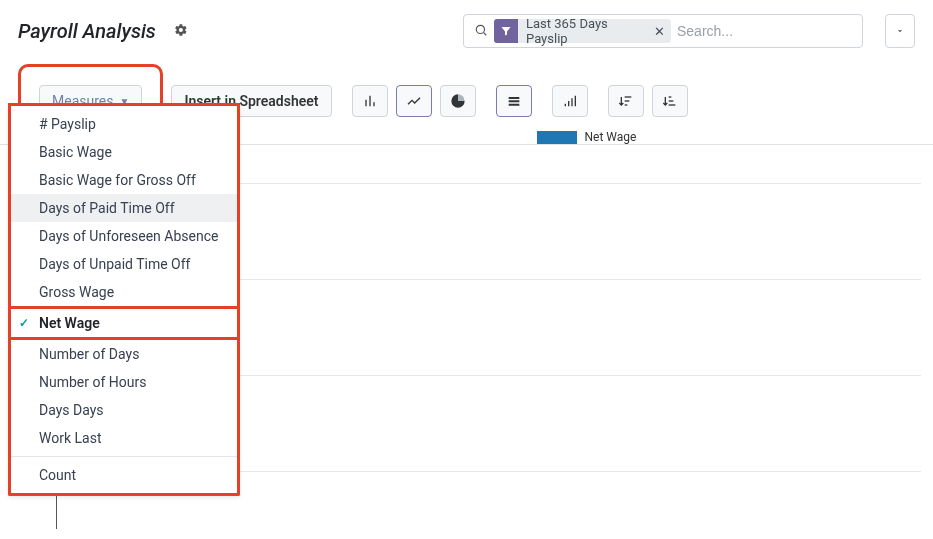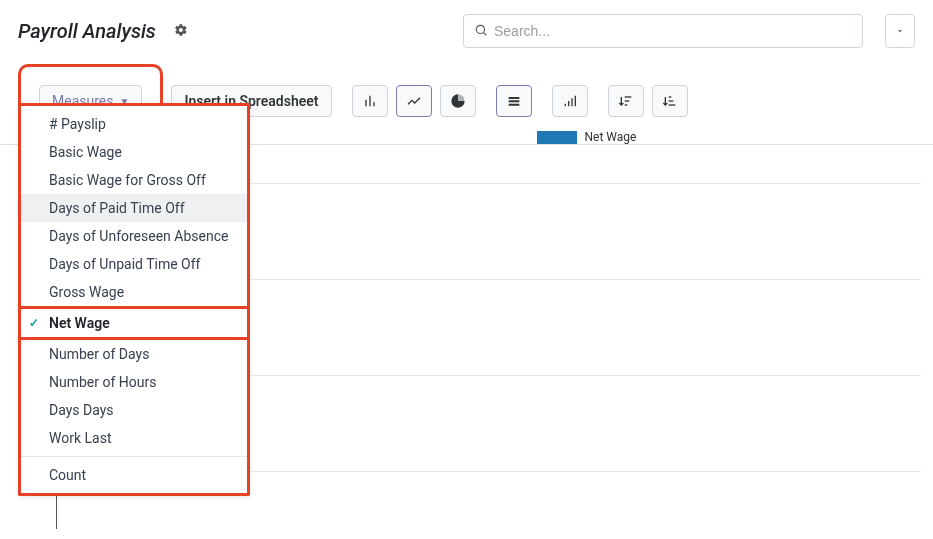--- a/index.html
+++ b/index.html
@@ -143,21 +143,21 @@
     }
     .measures-highlight {
       border: 3px solid #e64127;
       border-radius: 10px;
       padding: 18px;
     }
 
     
     .dropdown {
       position: absolute;
-      left: 18px;
+      left: 8px;
       top: 106px;
       background: #fff;
       border: 3px solid #e64127;
       border-top: none;
       border-radius: 0 0 2px 2px;
       width: 232px;
       z-index: 20;
       box-shadow: 0 2px 4px rgba(0,0,0,0.08);
     }
     .dropdown::before {
@@ -280,20 +280,29 @@
       </svg>
   </span>
   <div class="spacer"></div>
   <div class="searchbar">
     <span class="mag">
       <svg viewBox="0 0 24 24" width="14" height="14" fill="none" stroke="currentColor" stroke-width="2">
           <circle cx="11" cy="11" r="7"></circle>
           <line x1="21" y1="21" x2="16.65" y2="16.65"></line>
         </svg>
     </span>
+    <span class="chip-wrap">
+      <span class="facet-chip">
+        <svg viewBox="0 0 24 24" fill="#fff">
+            <path d="M3 4h18l-7 9v6l-4 2v-8z"></path>
+          </svg>
+      </span>
+      <span class="chip-label">Last 365 Days Payslip</span>
+      <span class="chip-x">✕</span>
+    </span>
     <input class="search-input" placeholder="Search..." style="">
   </div>
   <div class="search-dd">
     <svg viewBox="0 0 24 24" width="10" height="10" fill="currentColor">
         <path d="M7 10l5 5 5-5z"></path>
       </svg>
   </div>
 </div>
 
 <div class="toolbar">

